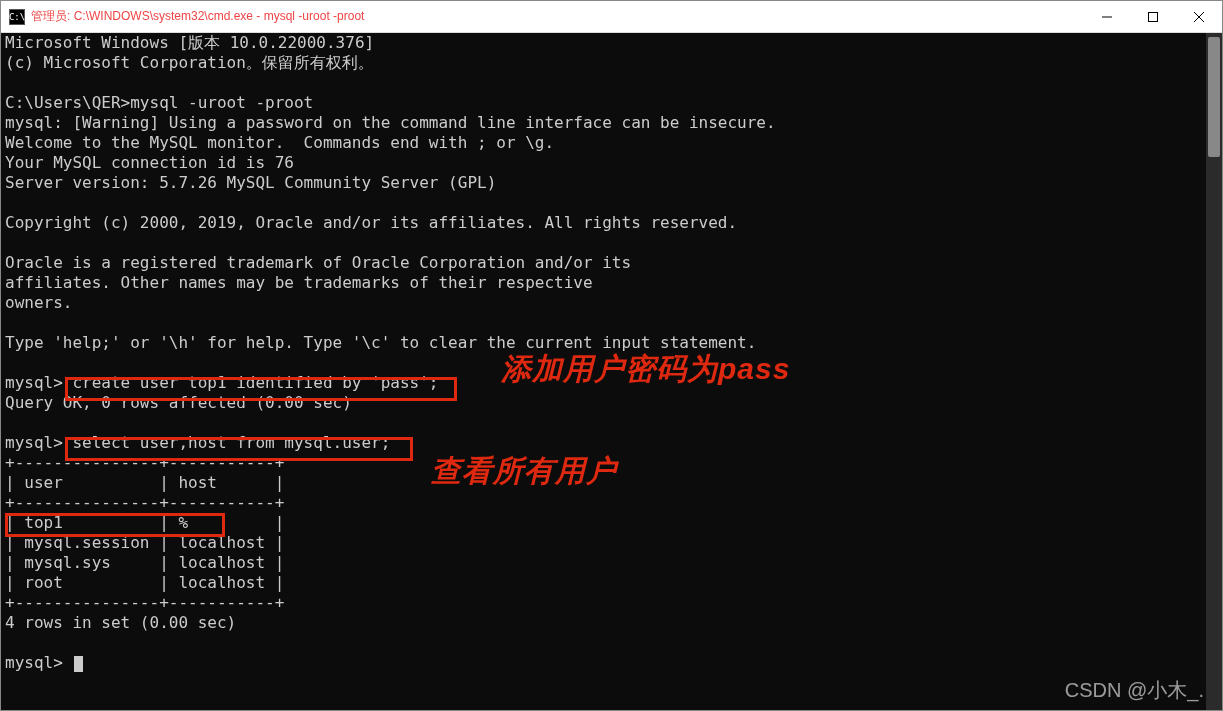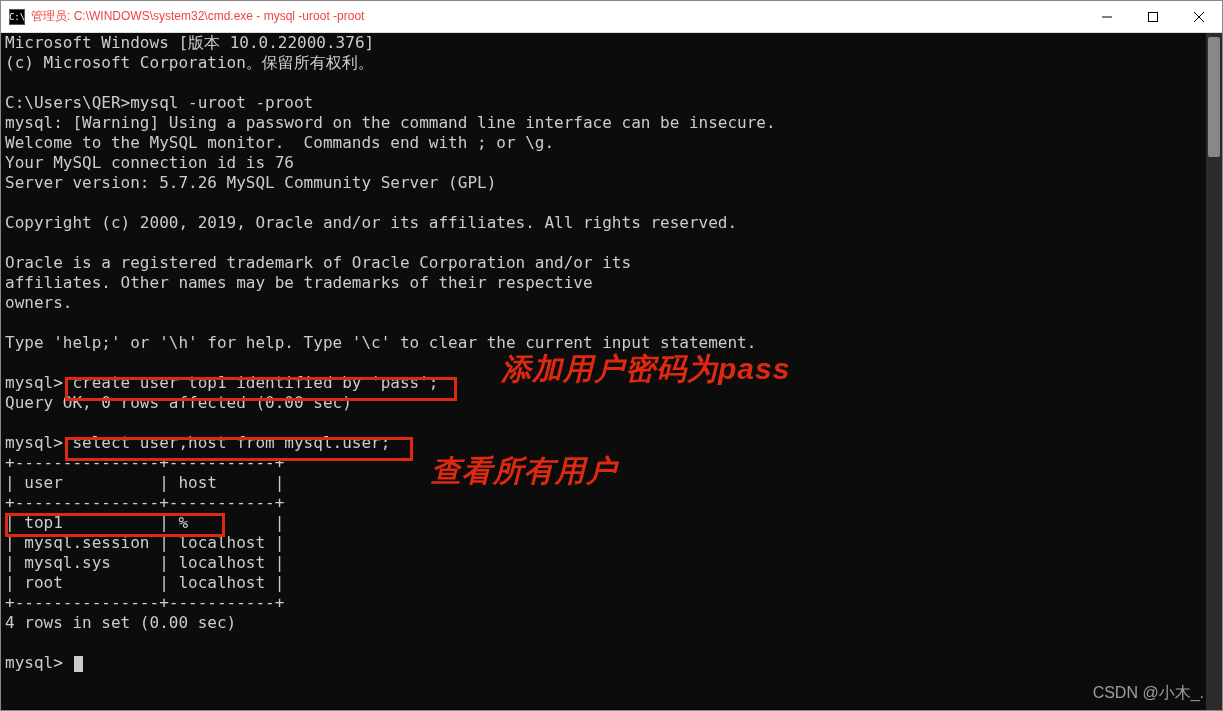--- a/index.html
+++ b/index.html
@@ -9,21 +9,21 @@
   .titlebar .icon { width: 16px; height: 16px; margin: 0 6px 0 8px; background: #000; display:inline-flex; align-items:center; justify-content:center; color:#fff; font-size:9px; font-family:monospace; border:1px solid #555;}
   .titlebar .title { flex: 1; font-size: 12px; color: #ef4444; }
   .titlebar .controls { display: flex; }
   .titlebar .btn { width: 46px; height: 32px; display: flex; align-items: center; justify-content: center; font-size: 12px; color: #000; cursor: default; }
   .body { flex: 1; position: relative; background: #0c0c0c; }
   .terminal { position: absolute; inset: 0; padding: 0 0 0 4px; font-family: "NSimSun", "SimSun", Consolas, monospace; font-size: 16px; line-height: 20px; color: #ccc; white-space: pre; }
   .scrollbar { position: absolute; top: 0; right: 0; width: 16px; height: 100%; background: #2b2b2b; }
   .scrollthumb { position: absolute; top: 4px; left: 2px; width: 12px; height: 120px; background: #888; border-radius: 2px; }
   .annot { position: absolute; font-weight: 900; font-size: 30px; color: #de2910; font-family: "Microsoft YaHei", sans-serif; font-style: italic; letter-spacing: 1px; }
   .redbox { position: absolute; border: 3px solid #de2910; }
-  .watermark { position: absolute; right: 18px; bottom: 6px; color: rgba(230,230,230,0.65); font-size: 16px; font-family: "Microsoft YaHei", sans-serif; }
+  .watermark { position: absolute; right: 18px; bottom: 6px; color: rgba(230,230,230,0.65); font-size: 20px; font-family: "Microsoft YaHei", sans-serif; }
   .cursor { display:inline-block; width: 9px; height: 16px; background: #ccc; vertical-align: middle; margin-left:2px;}
 </style>
 </head>
 <body>
 
 <div class="window">
 
   <div class="titlebar">
     <span class="icon">C:\</span>
     <span class="title">管理员: C:\WINDOWS\system32\cmd.exe - mysql  -uroot -proot</span>

